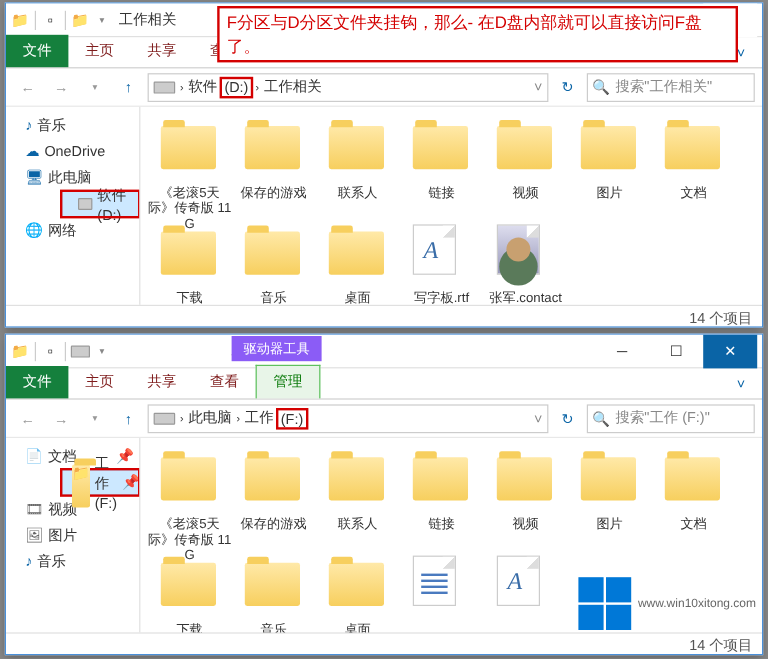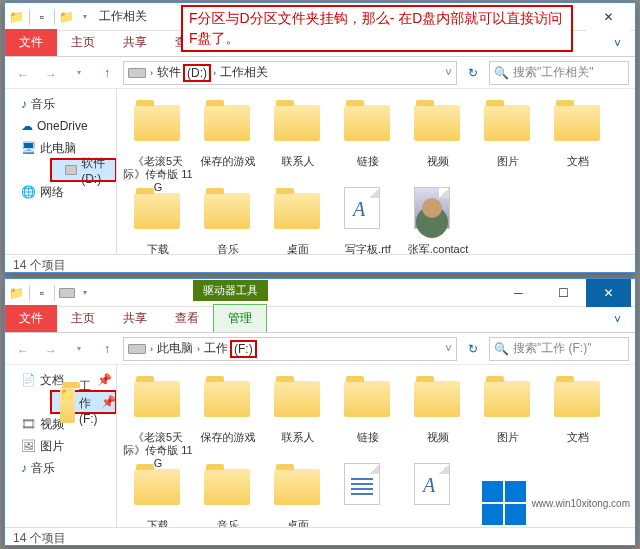--- a/index.html
+++ b/index.html
@@ -7,22 +7,22 @@
 .win{position:absolute;background:#fff;border:1px solid #4a90d9;box-shadow:0 2px 8px rgba(0,0,0,.3);}
 .titlebar{height:28px;background:#fff;display:flex;align-items:center;padding:0 4px;border-bottom:1px solid #e0e0e0;}
 .titlebar .quick{display:flex;gap:2px;align-items:center;}
 .qicon{width:16px;height:16px;display:flex;align-items:center;justify-content:center;}
 .sep{width:1px;height:16px;background:#ccc;margin:0 2px;}
 .ttl{flex:1;padding-left:6px;color:#333;}
 .sysbtn{width:45px;height:28px;display:flex;align-items:center;justify-content:center;color:#333;}
 .sysbtn.close{color:#fff;background:#fff;color:#333;}
 .ribbon-tabs{height:26px;display:flex;align-items:flex-end;border-bottom:1px solid #d0d0d0;}
 .rtab{padding:5px 14px;color:#7f1d1d;}
-.rtab.file{background:#ef4444;color:#fff;}
-.ctx-tab-hdr{position:absolute;top:1px;left:188px;background:#4d7c0f;color:#fff;padding:3px 10px;font-size:11px;}
+.rtab.file{background:#15803d;color:#fff;}
+.ctx-tab-hdr{position:absolute;top:1px;left:188px;background:#8b5cf6;color:#fff;padding:3px 10px;font-size:11px;}
 .ctx-tab{background:#e8f5e8;border:1px solid #5ec15e;border-bottom:none;color:#0a7a0a;}
 .addr-row{height:32px;display:flex;align-items:center;padding:3px 6px;gap:4px;border-bottom:1px solid #e8e8e8;}
 .navbtn{width:24px;height:24px;border-radius:2px;display:flex;align-items:center;justify-content:center;color:#999;}
 .navbtn.active{color:#0a64a6;}
 .addrbar{flex:1;height:24px;border:1px solid #ccc;display:flex;align-items:center;padding:0 4px;gap:4px;}
 .addrbar span{color:#333;}
 .crumb-sep{color:#888;font-size:9px;}
 .searchbox{width:140px;height:24px;border:1px solid #ccc;display:flex;align-items:center;padding:0 4px;color:#888;}
 .body-row{display:flex;height:calc(100% - 104px);}
 .sidebar{width:112px;border-right:1px solid #e0e0e0;padding:4px 0;overflow:hidden;}
@@ -45,34 +45,34 @@
 .contact-icn{background:linear-gradient(#dde,#99b);display:flex;align-items:center;justify-content:center;}
 .contact-icn:after{content:"";width:20px;height:20px;border-radius:50%;background:#c8a070;box-shadow:0 14px 0 6px #5a7a5a;}
 .drive-icn{width:18px;height:10px;background:#ccc;border:1px solid #999;border-radius:1px;}
 .music-icn{color:#0a64a6;}
 .cloud-icn{color:#0a64a6;}
 .pc-icn{color:#0a64a6;}
 .net-icn{color:#0a64a6;}
 .doc-icn{color:#666;}
 .vid-icn{color:#666;}
 .pic-icn{color:#666;}
-.status{height:22px;border-top:1px solid #e0e0e0;display:flex;align-items:center;padding:0 8px;color:#555;font-size:11px;}
+.status{height:22px;border-top:1px solid #e0e0e0;display:flex;align-items:center;padding:0 8px;color:#555;font-size:11px;justify-content:flex-end;}
 .annot{position:absolute;border:2px solid #d40000;background:#fff;padding:2px 6px;color:#d40000;font-size:14px;line-height:1.4;z-index:10;}
 .watermark{position:absolute;right:10px;bottom:24px;display:flex;align-items:center;gap:6px;z-index:5;}
 .wm-logo{width:44px;height:44px;display:grid;grid-template-columns:1fr 1fr;grid-template-rows:1fr 1fr;gap:2px;}
 .wm-logo div{background:#0078d7;}
 .wm-txt{display:flex;flex-direction:column;}
 .wm-txt .t1{font-size:20px;color:#222;font-weight:500;}
 .wm-txt .t2{font-size:10px;color:#666;}
 .hilite-crumb{outline:2px solid #d40000;padding:0 2px;}
 </style>
 </head>
 <body>
 
-<div class="annot" style="top:5px;left:181px;width:392px;">F分区与D分区文件夹挂钩，那么-
+<div class="annot" style="top:5px;left:181px;width:434px;">F分区与D分区文件夹挂钩，那么-
 在D盘内部就可以直接访问F盘了。</div>
 
 <div class="win" style="top:2px;left:4px;width:632px;height:271px;">
   <div class="titlebar">
     <div class="quick">
       <span class="qicon">📁</span>
       <span class="sep"></span>
       <span class="qicon">▫</span>
       <span class="sep"></span>
       <span class="qicon">📁</span>

